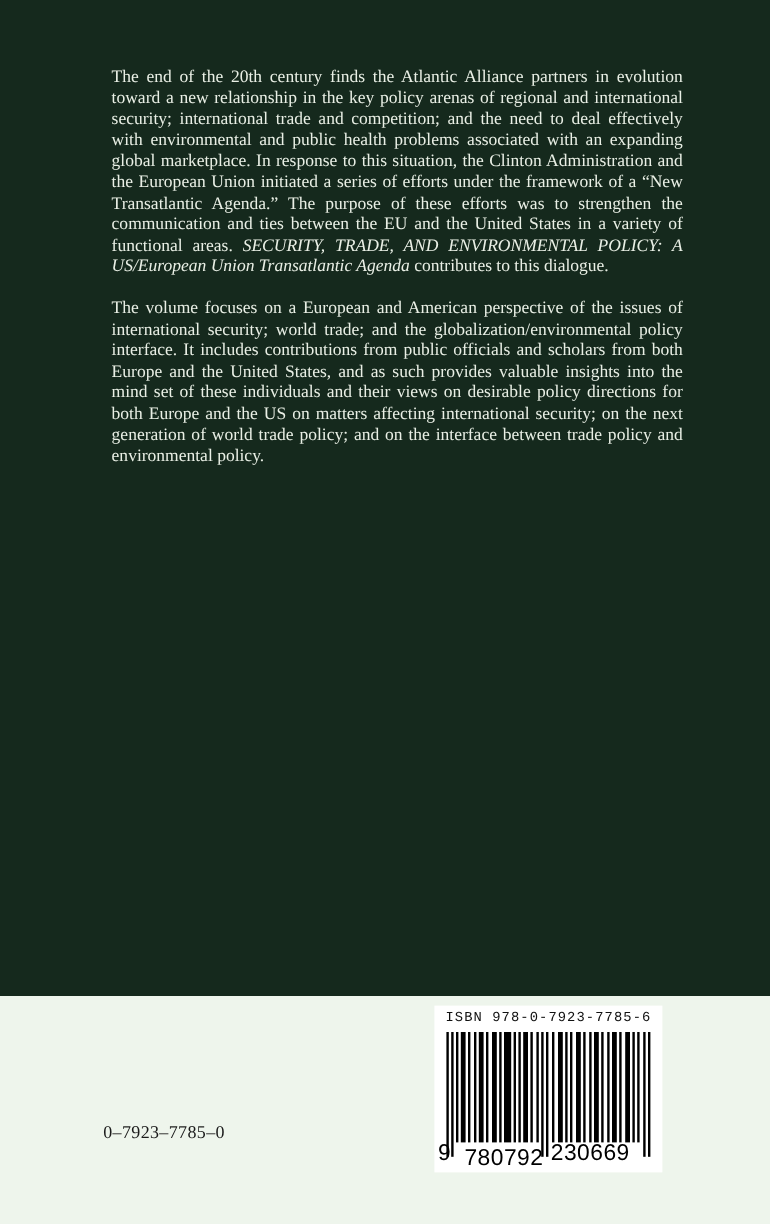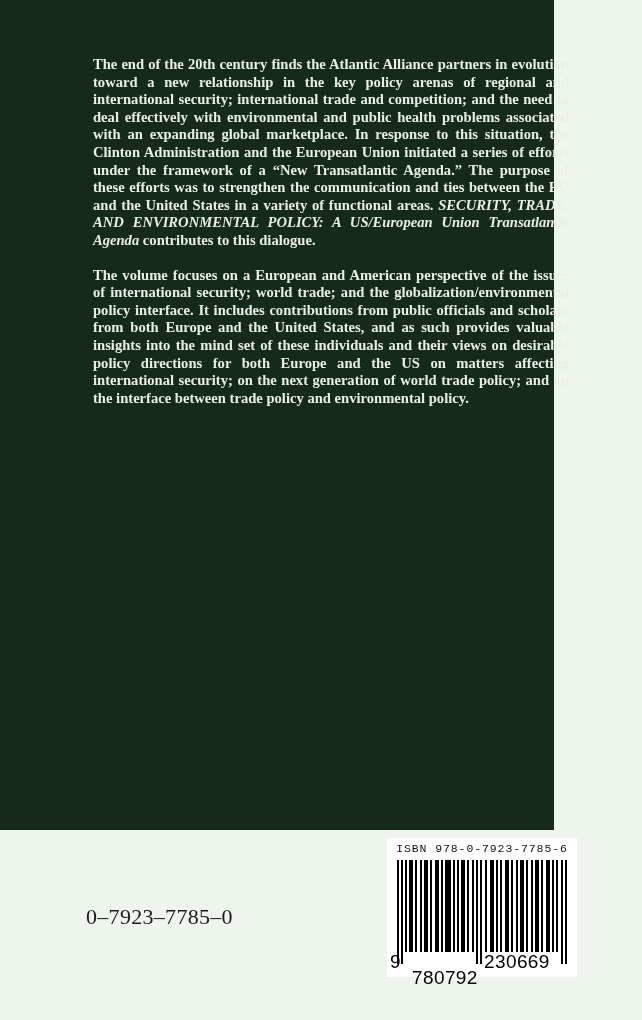--- a/index.html
+++ b/index.html
@@ -18,25 +18,24 @@
     position: relative;
     width: 642px;
     height: 1020px;
     background: #eef5ec;
   }
   
   .blurb-panel {
     position: absolute;
     left: 0;
     top: 0;
-    width: 554px;
+    width: 642px;
     height: 830px;
     background: #15291d;
     box-sizing: border-box;
-    font-weight: bold;
   }
   .blurb-text {
     position: absolute;
     left: 93px;
     top: 56px;
     width: 476px;
     color: #e9efe5;
     font-size: 14.6px;
     line-height: 17.6px;
     text-align: justify;
@@ -58,37 +57,36 @@
     position: absolute;
     left: 0;
     top: 830px;
     width: 642px;
     height: 190px;
     background: #eef5ec;
   }
   .isbn10 {
     position: absolute;
     left: 86px;
-    top: 904px;
+    top: 936px;
     color: #1a1a1a;
-    font-size: 22px;
+    font-size: 15px;
     letter-spacing: 0.3px;
     font-family: "Liberation Serif", "DejaVu Serif", serif;
     white-space: nowrap;
   }
   
   .barcode-box {
     position: absolute;
     left: 362px;
     top: 838px;
     width: 190px;
     height: 139px;
     background: #ffffff;
     box-sizing: border-box;
-    margin-left: 25px;
   }
   .barcode-isbn-line {
     position: absolute;
     left: 0;
     top: 4px;
     width: 190px;
     text-align: center;
     font-family: "Liberation Mono", "DejaVu Sans Mono", monospace;
     font-size: 11.5px;
     letter-spacing: 0.9px;
@@ -126,21 +124,21 @@
     white-space: nowrap;
   }
   .ean-digits .d-lead {
     position: absolute;
     left: 3px;
     top: 0;
   }
   .ean-digits .d-left {
     position: absolute;
     left: 25px;
-    top: 16px;
+    top: 4px;
     letter-spacing: 0.4px;
   }
   .ean-digits .d-right {
     position: absolute;
     left: 97px;
     top: 0;
     letter-spacing: 0.4px;
   }
 </style>
 </head>

